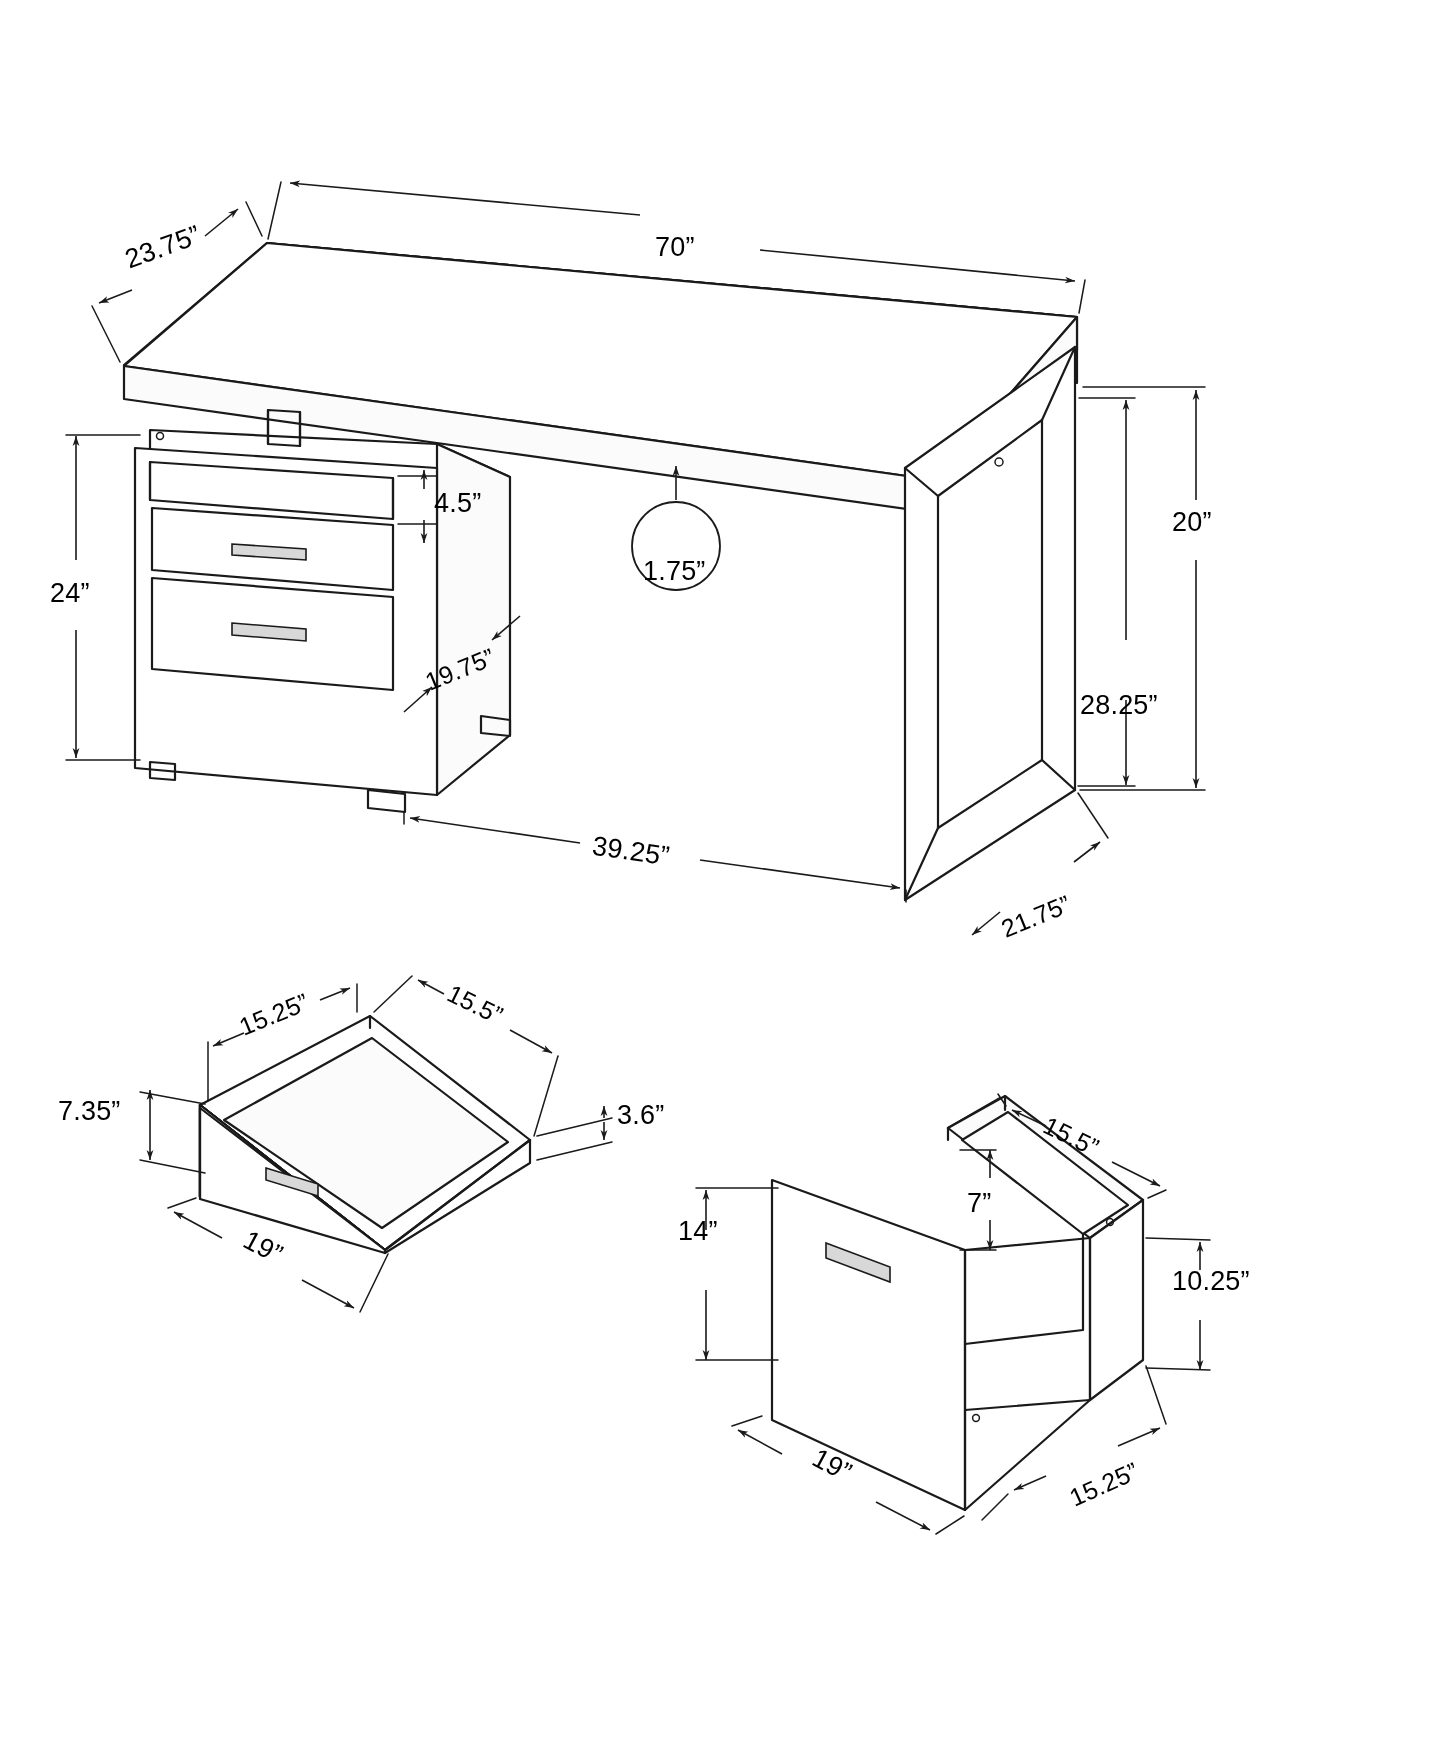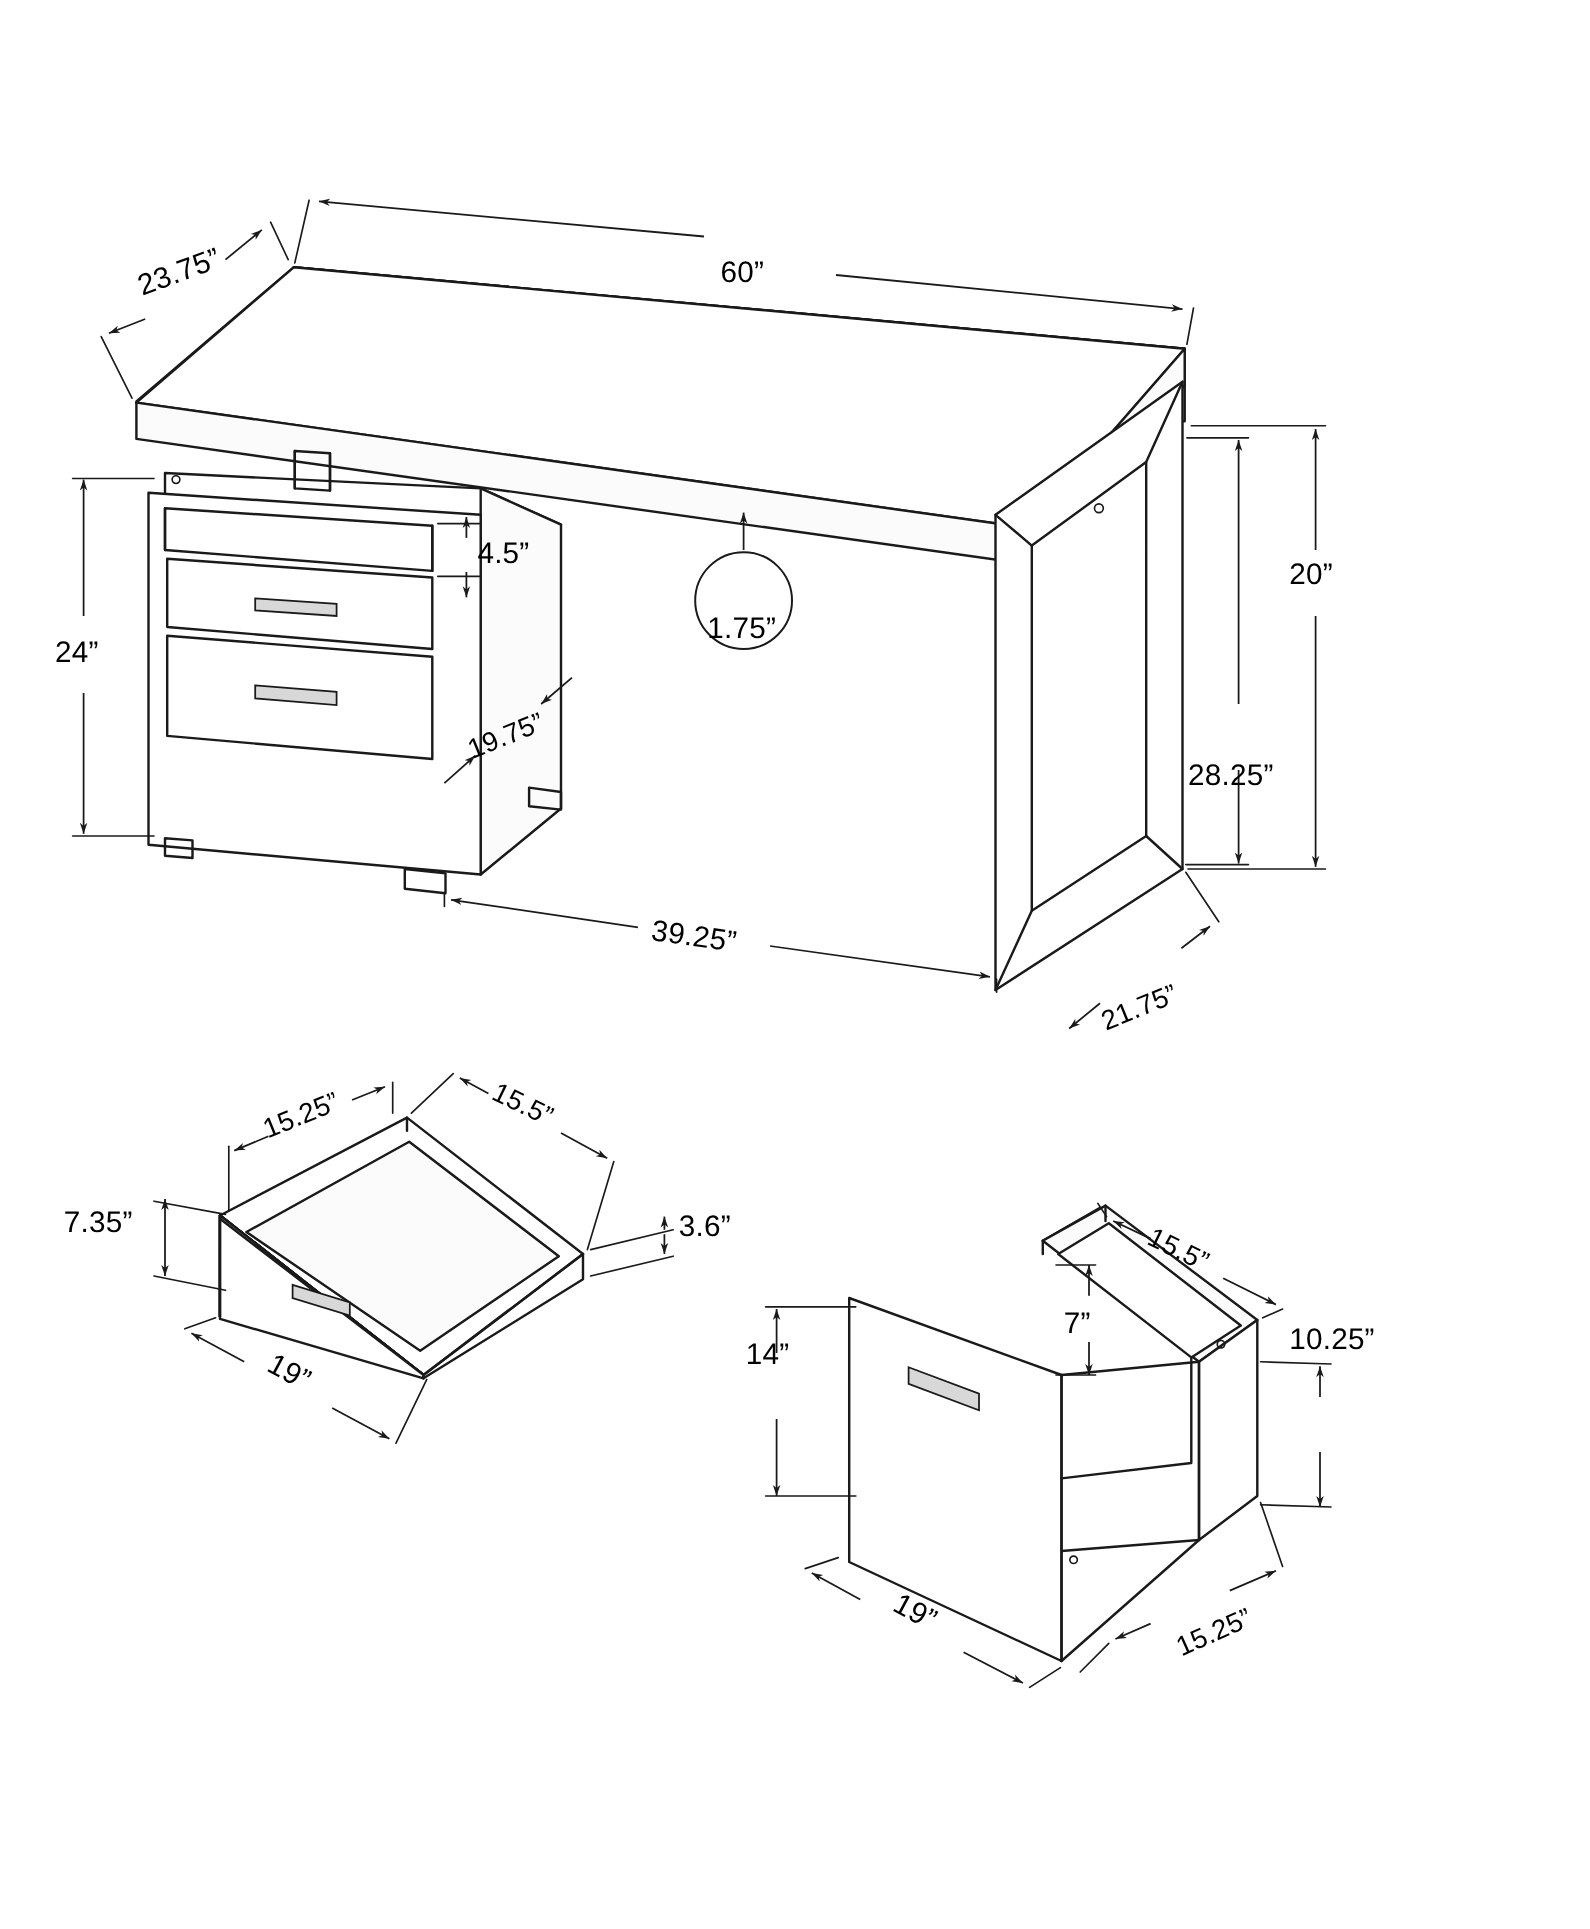--- a/index.html
+++ b/index.html
@@ -290,21 +290,21 @@
       <path class="ln-thin" d="M732,1426 L762,1416"></path>
       <path class="ln-thin" d="M936,1534 L964,1516"></path>
 
       <path class="dim" d="M1014,1490 L1046,1476" marker-start="url(#arrT)"></path>
       <path class="dim" d="M1118,1446 L1160,1428" marker-end="url(#arrH)"></path>
       <path class="ln-thin" d="M1008,1494 L982,1520"></path>
       <path class="ln-thin" d="M1166,1424 L1146,1366"></path>
     </g>
   </svg>
 
-  <div class="dimlabel" style="left:655px; top:232px;">60”</div>
+  <div class="dimlabel" style="left:655px; top:232px;">70”</div>
 
   <div class="dimlabel" style="left:124px; top:232px; transform:rotate(-20deg);">23.75”</div>
 
   <div class="dimlabel" style="left:1172px; top:507px;">20”</div>
 
   <div class="dimlabel" style="left:1080px; top:690px;">28.25”</div>
 
   <div class="dimlabel" style="left:643px; top:556px;">1.75”</div>
 
   <div class="dimlabel" style="left:434px; top:488px;">4.5”</div>
@@ -326,19 +326,19 @@
   <div class="dimlabel" style="left:617px; top:1100px;">3.6”</div>
 
   <div class="dimlabel" style="left:243px; top:1232px; transform:rotate(28deg);">19”</div>
 
   <div class="dimlabel" style="left:678px; top:1216px;">14”</div>
 
   <div class="dimlabel" style="left:967px; top:1188px;">7”</div>
 
   <div class="dimlabel small" style="left:1042px; top:1122px; transform:rotate(26deg);">15.5”</div>
 
-  <div class="dimlabel" style="left:1172px; top:1202px;">10.25”</div>
+  <div class="dimlabel" style="left:1172px; top:1266px;">10.25”</div>
 
   <div class="dimlabel" style="left:812px; top:1450px; transform:rotate(28deg);">19”</div>
 
   <div class="dimlabel small" style="left:1068px; top:1470px; transform:rotate(-24deg);">15.25”</div>
 
 </div>
 
 </body></html>

